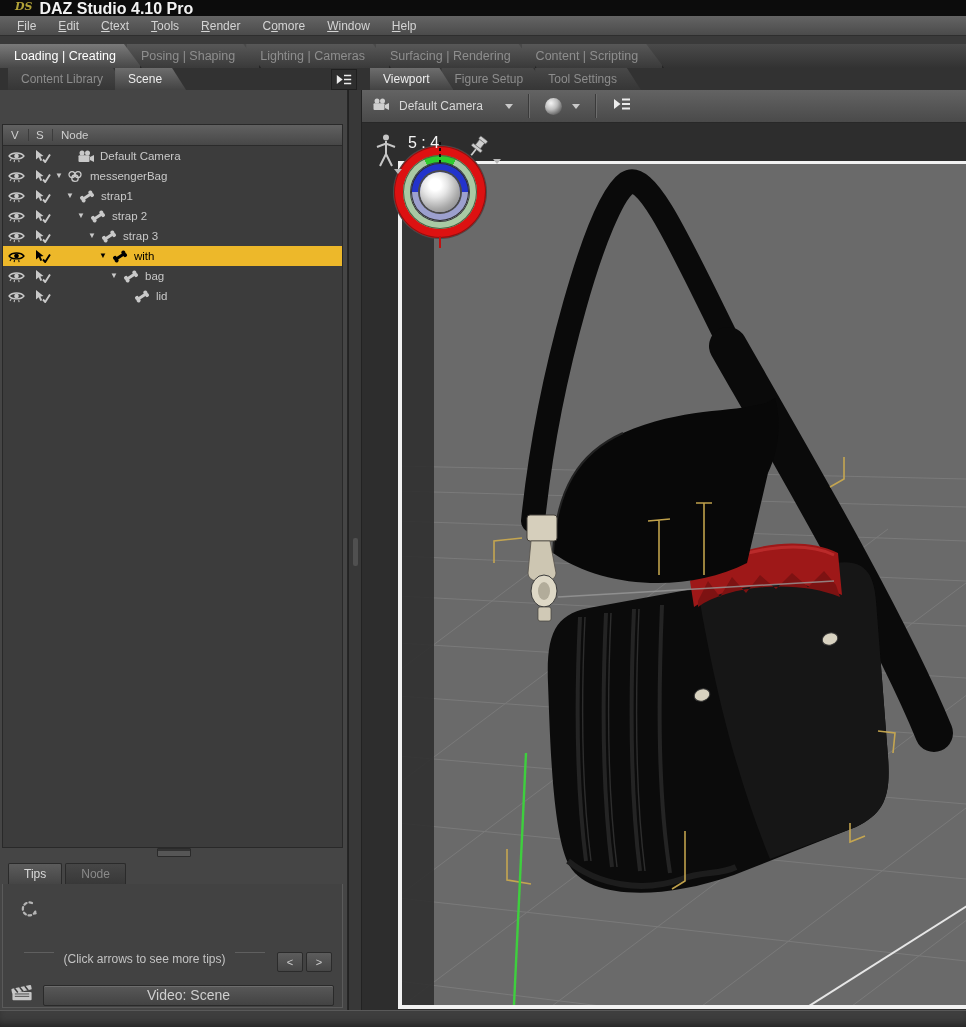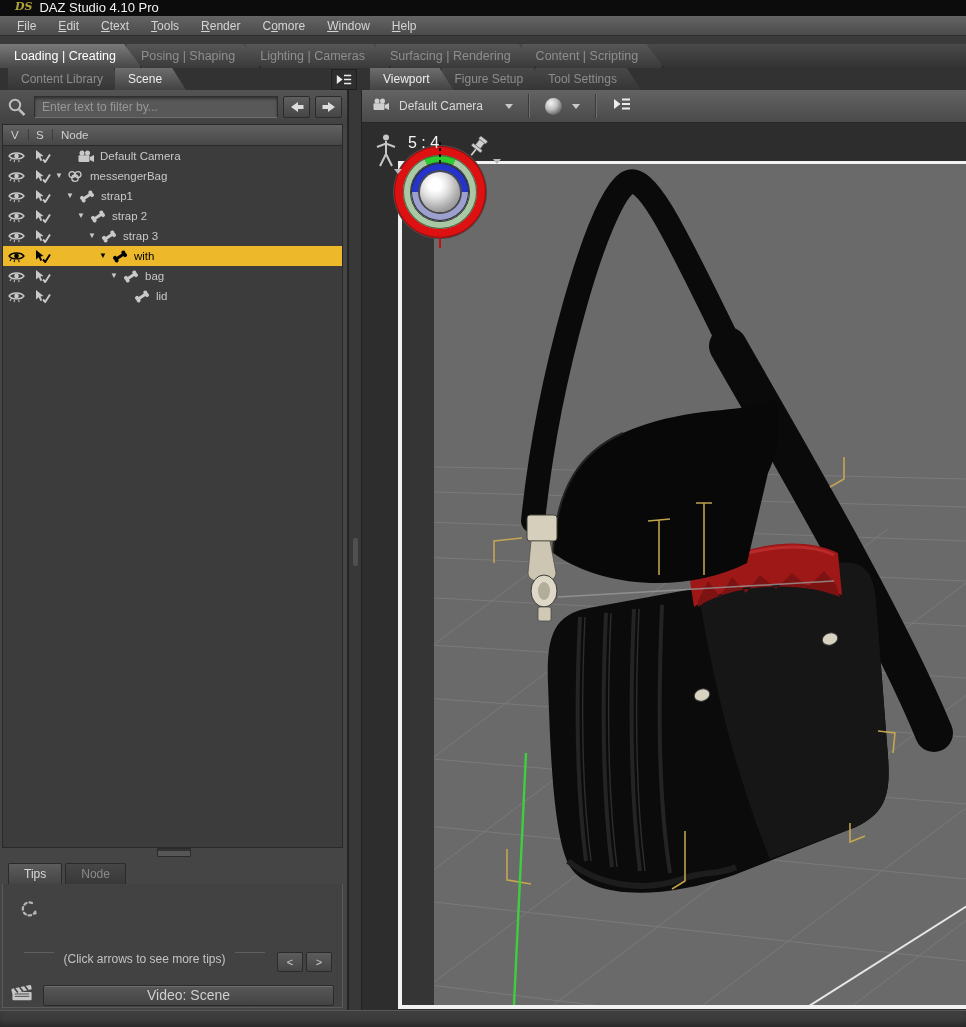--- a/index.html
+++ b/index.html
@@ -2,21 +2,21 @@
 <html style="--selection: #edb82a; --gz-red: #dd1111; --gz-green: #a9c9a4; --gz-green-bright: #2ecc2e; --gz-blue: #2333cc; --gz-lav: #9ca0ce; --frame: #f2f2f2; --vp-bg: #6a6a6a; --vp-outside: #2d2d2d; --grid-line: #7d7d7d; --marker: #c9a94f; --axis-green: #3ecf3e;"><head>
 <meta charset="utf-8">
 <style>
   html,body{margin:0;padding:0}
   body{width:966px;height:1027px;position:relative;overflow:hidden;background:#3a3a3a;
        font-family:"Liberation Sans",sans-serif;color:#ccc;cursor:default}
   
   .titlebar{position:absolute;left:0;top:0;width:100%;height:16px;background:#0c0c0c;
             display:flex;align-items:flex-start;gap:7px;padding-left:15px;box-sizing:border-box}
   .logo{font:italic bold 11px "DejaVu Serif",serif;color:#b1a238}
-  .wtitle{font-size:13px;font-weight:normal;color:#f2f2f2}
+  .wtitle{font-size:16px;font-weight:bold;color:#f2f2f2}
   .menubar{position:absolute;left:0;top:16px;width:100%;height:20px;
            background:linear-gradient(#646464,#4b4b4b);border-bottom:1px solid #2e2e2e;
            display:flex;align-items:center;padding-left:6px;box-sizing:border-box}
   .mitem{font-size:12px;color:#d4d4d4;padding:0 11px}
   .mn{text-decoration:underline}
   .gapstrip{position:absolute;left:0;top:37px;width:100%;height:7px;background:#3a3a3a}
   
   .activitybar{position:absolute;left:0;top:44px;width:100%;height:24px;
                background:linear-gradient(#4a4a4a,#323232);display:flex;align-items:flex-end;overflow:hidden}
   .atab{height:24px;line-height:24px;font-size:12.5px;color:#8e8e8e;position:relative;
@@ -168,39 +168,20 @@
   </div>
   <div class="stgroup" style="left:370px">
     <div class="stab active" style="z-index:3">Viewport</div>
     <div class="stab" style="z-index:2">Figure Setup</div>
     <div class="stab" style="z-index:1">Tool Settings</div>
   </div>
 </div>
 
 <div class="left-panel">
 
-  <div class="searchrow">
-    <span class="maglens">
-      <svg width="20" height="20" viewBox="0 0 20 20">
-          <circle cx="8" cy="8" r="5.2" fill="none" stroke="#bdbdbd" stroke-width="2"></circle>
-          <path d="M12,12.5 L17.5,18" stroke="#bdbdbd" stroke-width="2.6"></path>
-        </svg>
-    </span>
-    <input class="filterinput" type="text" placeholder="Enter text to filter by..." style="">
-    <button class="navbtn">
-      <svg width="16" height="12" viewBox="0 0 16 12">
-          <path d="M9,1 L2,6 L9,11 V8 H14.5 V4 H9 Z" fill="#dcdcdc"></path>
-        </svg>
-    </button>
-    <button class="navbtn">
-      <svg width="16" height="12" viewBox="0 0 16 12">
-          <path d="M7,1 L14,6 L7,11 V8 H1.5 V4 H7 Z" fill="#dcdcdc"></path>
-        </svg>
-    </button>
-  </div>
 
   <div class="treebox">
     <div class="theader">
       <span class="thv">V</span>
       <span class="ths">S</span>
       <span class="thn">Node</span>
     </div>
 
     <div class="trow">
       <span class="tcell">

